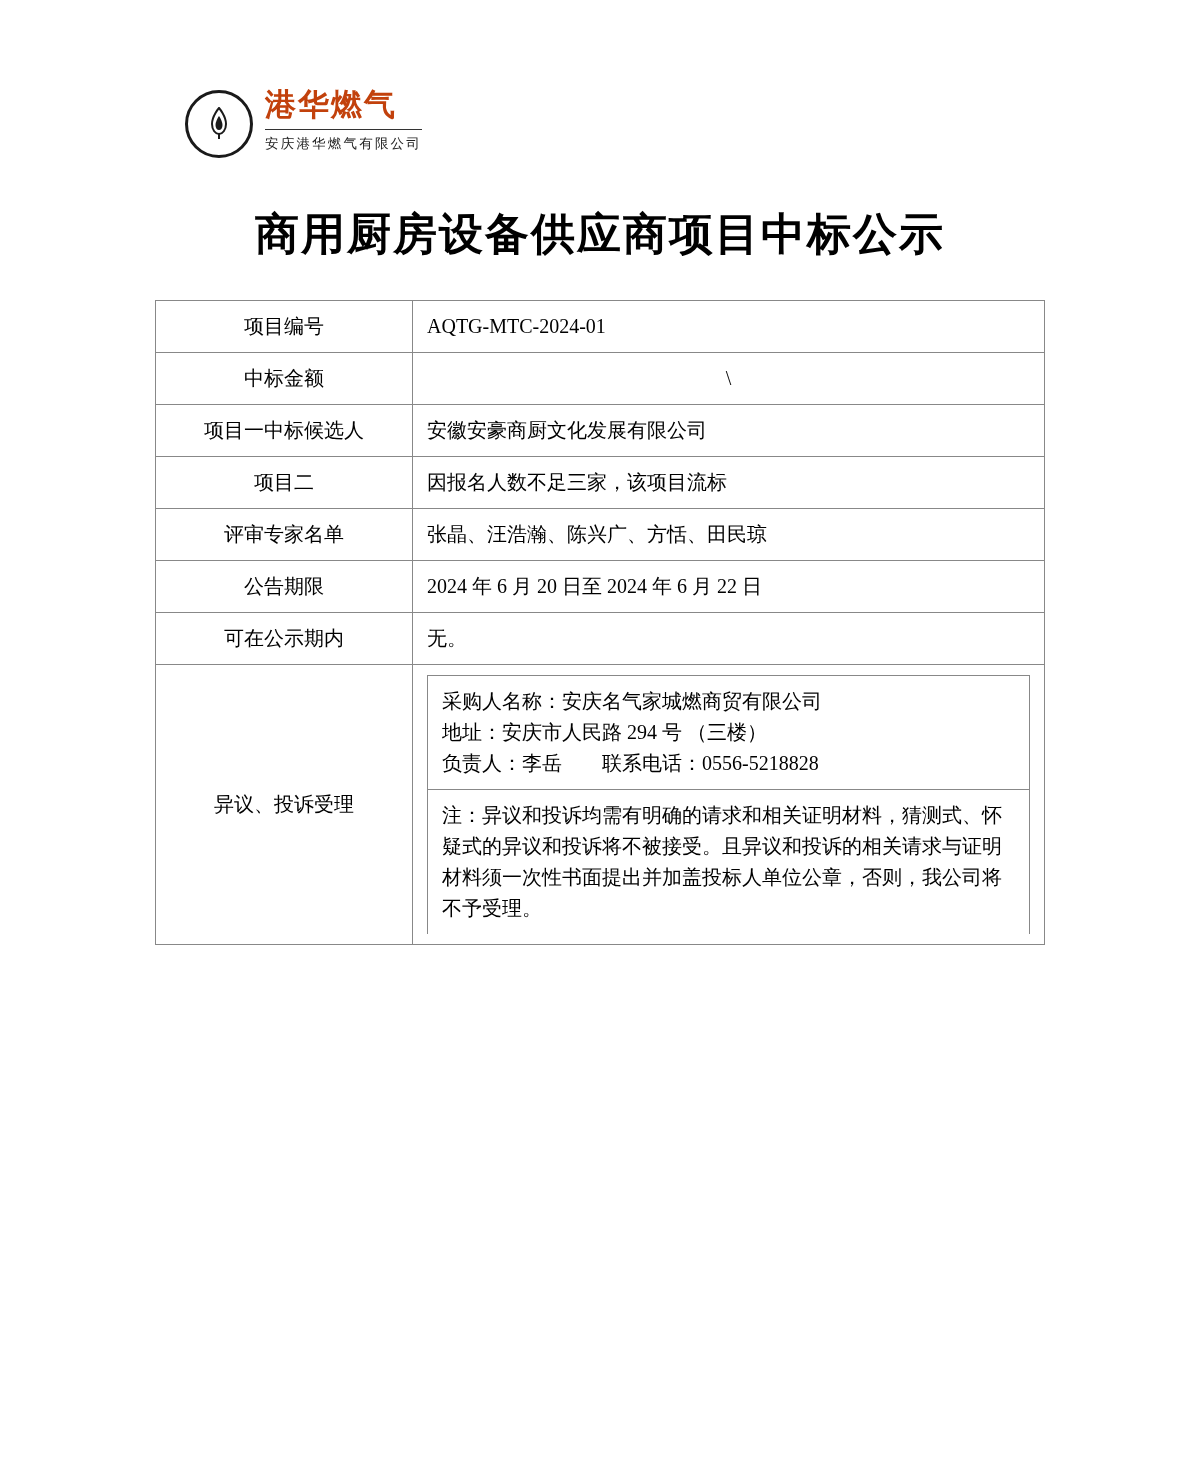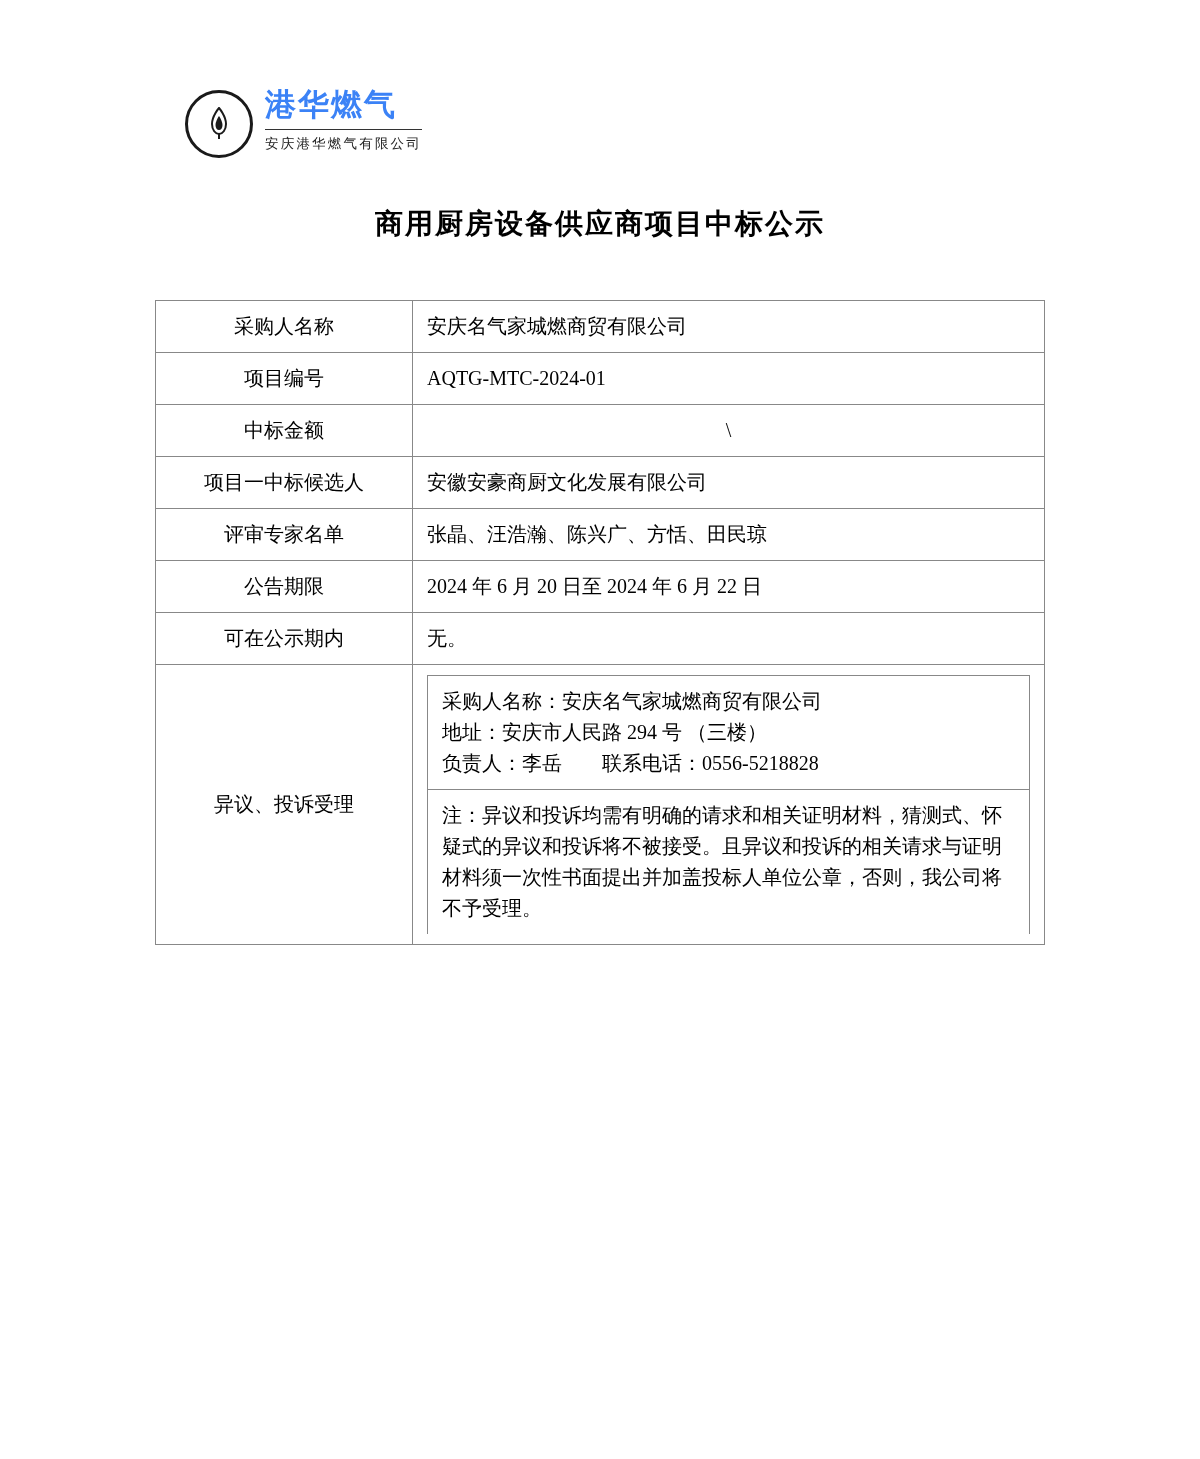--- a/index.html
+++ b/index.html
@@ -50,40 +50,40 @@
     display: flex;
     flex-direction: column;
     justify-content: flex-start;
   }
   .logo-title {
     font-family: "Liberation Sans", sans-serif;
     font-weight: bold;
     font-size: 31px;
     letter-spacing: 2px;
     line-height: 1.1;
-    color: #3b82f6;
+    color: #c2410c;
   }
   .logo-sub {
     font-family: Liberation Sans, sans-serif;
     font-size: 13.5px;
     letter-spacing: 2.2px;
     color: #222;
     margin-top: 7px;
     border-top: 1.5px solid #333;
     padding-top: 5px;
   }
 
   
   .doc-title {
     position: absolute;
     top: 205px;
     left: 0;
     width: 1200px;
     text-align: center;
-    font-size: 28px;
+    font-size: 44px;
     font-weight: bold;
     letter-spacing: 2px;
     font-family: "Liberation Serif", serif;
   }
 
   
   .tbl-wrap {
     position: absolute;
     top: 300px;
     left: 155px;
@@ -162,34 +162,34 @@
       <div class="logo-sub">安庆港华燃气有限公司</div>
     </div>
   </div>
 
   <div class="doc-title">商用厨房设备供应商项目中标公示</div>
 
   <div class="tbl-wrap">
     <table class="main">
       <tbody>
         <tr>
-          <td class="label">采购人名称</td>
-          <td class="value">安庆名气家城燃商贸有限公司</td>
-        </tr>
-        <tr>
           <td class="label">项目编号</td>
           <td class="value">AQTG-MTC-2024-01</td>
         </tr>
         <tr>
           <td class="label">中标金额</td>
           <td class="value center">\</td>
         </tr>
         <tr>
           <td class="label">项目一中标候选人</td>
           <td class="value">安徽安豪商厨文化发展有限公司</td>
+        </tr>
+        <tr>
+          <td class="label">项目二</td>
+          <td class="value">因报名人数不足三家，该项目流标</td>
         </tr>
         <tr>
           <td class="label">评审专家名单</td>
           <td class="value">张晶、汪浩瀚、陈兴广、方恬、田民琼</td>
         </tr>
         <tr>
           <td class="label">公告期限</td>
           <td class="value">2024 年 6 月 20 日至 2024 年 6 月 22 日</td>
         </tr>
         <tr>

